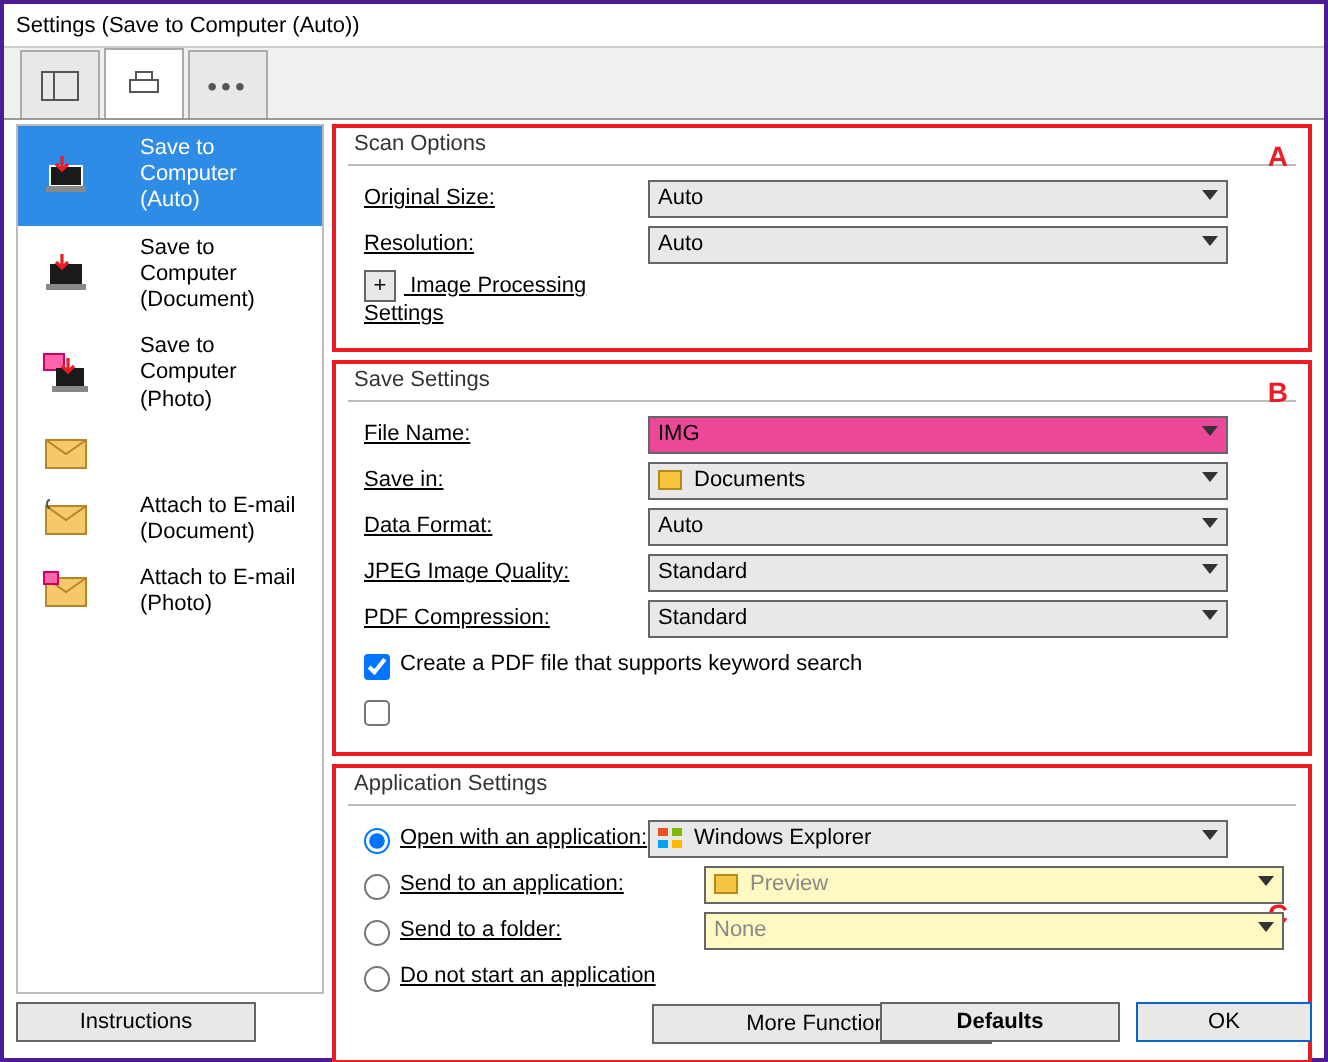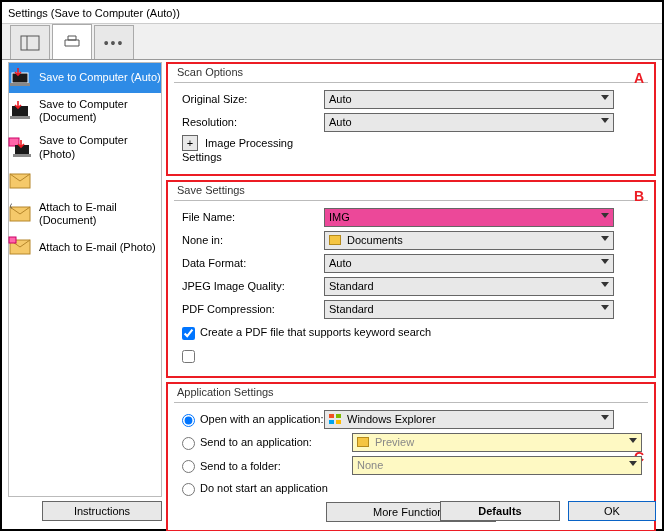--- a/index.html
+++ b/index.html
@@ -1,54 +1,54 @@
 <!DOCTYPE html>
 <html><head>
 <meta charset="utf-8">
 <style>
 * { box-sizing: border-box; margin: 0; padding: 0; }
 html, body { width: 664px; height: 531px; font-family: "Segoe UI", Tahoma, sans-serif; font-size: 11px; background: #fff; }
-.outer { width: 664px; height: 531px; border: 2px solid #000000; position: relative; background: #fff; }
+.outer { width: 664px; height: 531px; border: 2px solid #4c1d95; position: relative; background: #fff; }
 .titlebar { height: 22px; line-height: 22px; padding-left: 6px; font-size: 11px; border-bottom: 1px solid #ccc; }
 
 .tabstrip { height: 36px; border-bottom: 1px solid #999; display: flex; align-items: flex-end; padding-left: 8px; background: #f0f0f0; }
 .tab { width: 40px; height: 34px; border: 1px solid #aaa; border-bottom: none; background: #e8e8e8; margin-right: 2px; display: flex; align-items: center; justify-content: center; cursor: pointer; }
 .tab.active { background: #fff; height: 35px; }
 
 .body { position: absolute; top: 60px; left: 6px; right: 6px; bottom: 32px; display: flex; gap: 4px; }
 .sidebar { width: 154px; border: 1px solid #bbb; background: #fff; }
-.side-item { display: flex; align-items: center; padding: 5px 0; gap: 6px; cursor: pointer; line-height: 1.2; }
+.side-item { display: flex; align-items: center; padding: 5px 13px; gap: 24px; cursor: pointer; line-height: 1.2; }
 .side-item.selected { background: #2e8be6; color: #fff; }
 .side-icon { width: 24px; height: 20px; flex-shrink: 0; }
 .side-text { flex: 1; }
 .main { flex: 1; position: relative; }
 .group { border: 2px solid #ec1c24; margin-bottom: 4px; padding: 4px 6px 8px 6px; position: relative; background: #fff; }
 .group-letter { position: absolute; right: 10px; top: 6px; color: #ec1c24; font-weight: bold; font-size: 14px; }
 .legend { font-size: 11px; color: #333; background: #fff; padding: 0 3px; position: relative; top: -2px; }
 .hr-leg { border-bottom: 1px solid #bbb; margin: 2px 0 6px 0; }
 .row { display: flex; align-items: center; margin: 3px 0; min-height: 20px; }
-.lbl { width: 150px; padding-left: 8px; }
+.lbl { width: 150px; padding-left: 8px; text-decoration: underline; }
 .ctrl { flex: 1; }
 .select, .text-input { width: 290px; height: 19px; border: 1px solid #666; background: #e8e8e8; font-size: 11px; padding: 0 4px; appearance: none; position: relative; display: flex; align-items: center; }
 .select.with-icon { padding-left: 22px; }
 .select-caret { position: absolute; right: 4px; top: 4px; width: 0; height: 0; border-left: 4px solid transparent; border-right: 4px solid transparent; border-top: 5px solid #333; }
 .select.disabled { color: #888; background: #fef9c3; margin-left: 28px; }
 .folder-glyph { position: absolute; left: 4px; top: 3px; width: 12px; height: 10px; background: #f5c542; border: 1px solid #b58a1b; }
 .win-glyph { position: absolute; left: 4px; top: 3px; width: 12px; height: 10px; }
 .win-glyph span { position: absolute; width: 5px; height: 4px; }
 .w1{top:0;left:0;background:#f25022;} .w2{top:0;right:0;background:#7fba00;} .w3{bottom:0;left:0;background:#00a4ef;} .w4{bottom:0;right:0;background:#ffb900;}
 .plusbtn { width: 16px; height: 16px; border: 1px solid #666; display: inline-flex; align-items: center; justify-content: center; margin-right: 4px; background: #e8e8e8; cursor: pointer; }
 .checkbox, .radio { margin-right: 5px; position: relative; top: 1px; }
 .chk-label { padding-left: 8px; display: flex; align-items: center; }
 .more-btn { width: 170px; height: 20px; margin: 4px auto 0 auto; display: block; background: #e8e8e8; border: 1px solid #666; font-size: 11px; }
 .footer { position: absolute; left: 6px; right: 6px; bottom: 6px; height: 22px; display: flex; gap: 8px; }
 .footer .spacer { flex: 1; }
 .btn { height: 20px; background: #e8e8e8; border: 1px solid #666; font-size: 11px; padding: 0 8px; cursor: pointer; }
 .btn.ok { width: 88px; border: 1.5px solid #0a63c6; }
-.btn.instr { width: 120px; margin-left: 34px; }
+.btn.instr { width: 120px; }
 .btn.def { width: 120px; font-weight: bold; }
 svg { overflow: visible; }
 </style>
 </head>
 <body>
 <div class="outer">
 
 <div class="titlebar">
   <span>Settings (Save to Computer (Auto))</span>
 </div>
@@ -161,21 +161,21 @@
       <div class="row">
         <span class="lbl">File Name:</span>
         <div class="ctrl">
               <div class="select" style="background:#ec4899;">
                 <span>IMG</span>
                 <span class="select-caret"></span>
               </div>
             </div>
       </div>
       <div class="row">
-        <span class="lbl">None in:</span>
+        <span class="lbl">Save in:</span>
         <div class="ctrl">
               <div class="select with-icon">
                 <span class="folder-glyph"></span>
                 <span>Documents</span>
                 <span class="select-caret"></span>
               </div>
             </div>
       </div>
       <div class="row">
         <span class="lbl">Data Format:</span>
@@ -242,21 +242,21 @@
             </span>
         <div class="ctrl">
               <div class="select with-icon disabled">
                 <span class="folder-glyph"></span>
                 <span>Preview</span>
                 <span class="select-caret"></span>
               </div>
             </div>
       </div>
       <div class="row">
-        <span class="lbl" style="display:flex;align-items:flex-end;">
+        <span class="lbl" style="display:flex;align-items:center;">
               <input type="radio" name="appset" class="radio" style="">
               <span>Send to a folder:</span>
             </span>
         <div class="ctrl">
               <div class="select disabled">
                 <span>None</span>
                 <span class="select-caret"></span>
               </div>
             </div>
       </div>

